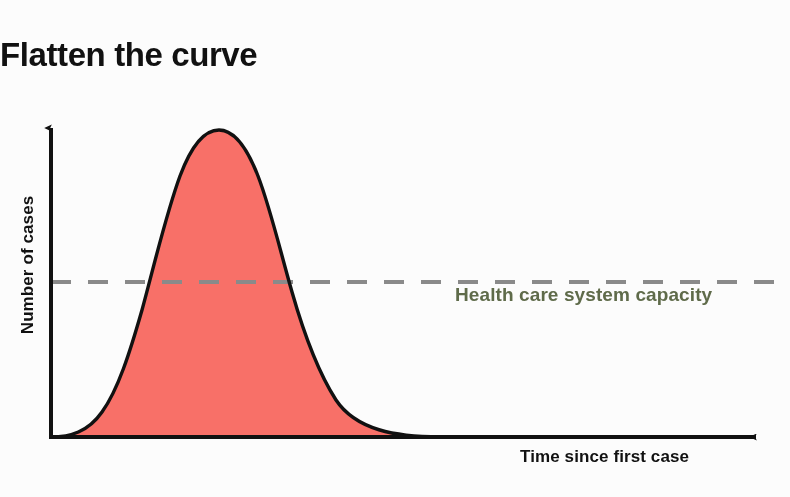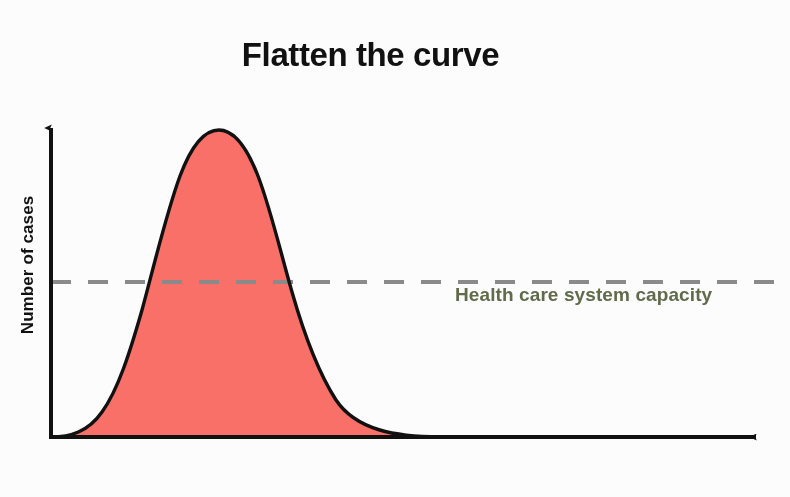--- a/index.html
+++ b/index.html
@@ -21,21 +21,20 @@
     top: 0;
     width: 790px;
     height: 497px;
     display: block;
   }
   .chart-title {
     position: absolute;
     left: 0;
     top: 36px;
     width: 741px;
-    text-align: center;
     font-family: "Liberation Sans", sans-serif;
     font-size: 33px;
     font-weight: bold;
     color: #111111;
     letter-spacing: -0.4px;
     white-space: nowrap;
   }
   .y-axis-label {
     position: absolute;
     left: -72px;
@@ -115,16 +114,17 @@
 
     <line x1="51" y1="437" x2="51" y2="128" stroke="#111111" stroke-width="4" stroke-linecap="butt" marker-end="url(#arrowhead-up)"></line>
 
     <line x1="49" y1="437" x2="756" y2="437" stroke="#111111" stroke-width="4" stroke-linecap="butt" marker-end="url(#arrowhead-right)"></line>
   </svg>
 
   <div class="chart-title">Flatten the curve</div>
 
   <div class="y-axis-label">Number of cases</div>
 
+  <div class="x-axis-label">Time since first case</div>
 
   <div class="capacity-label">Health care system capacity</div>
 
 </div>
 
 </body></html>

